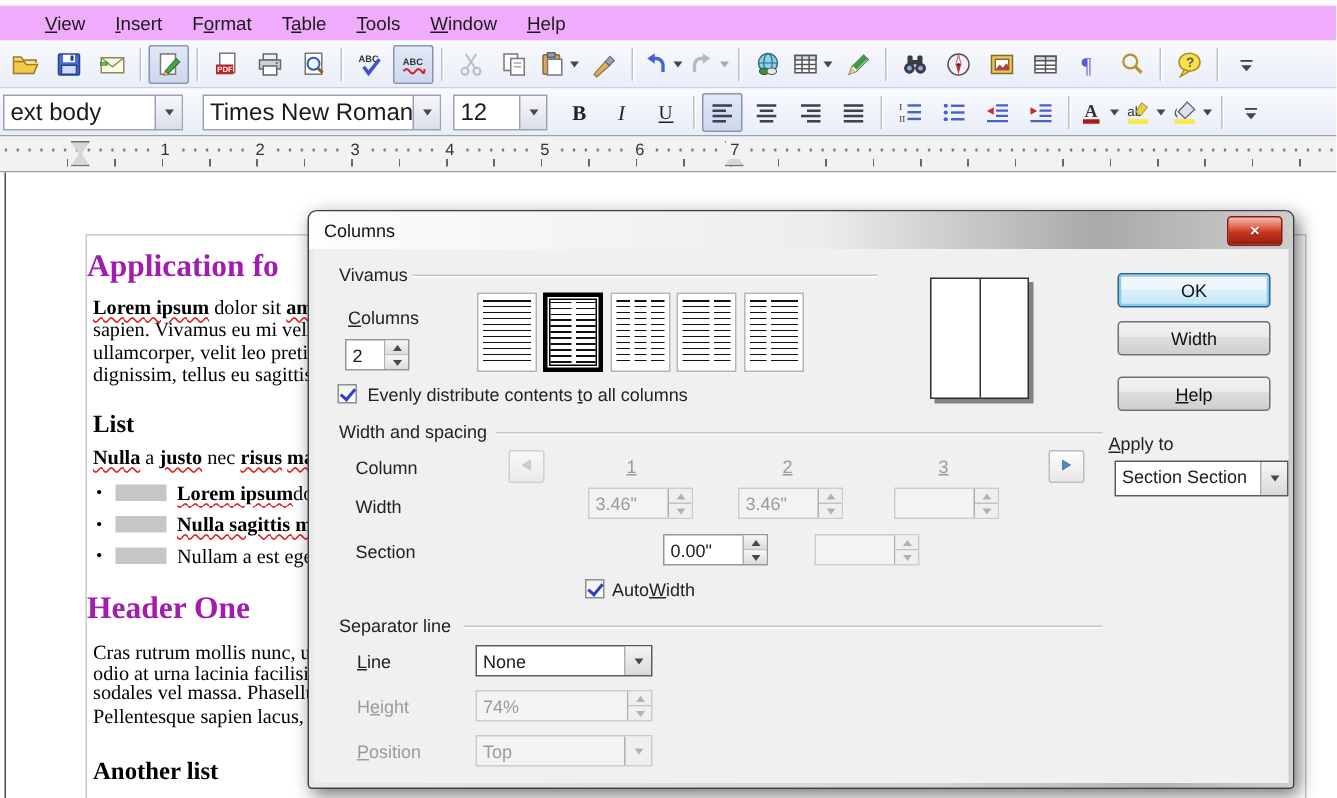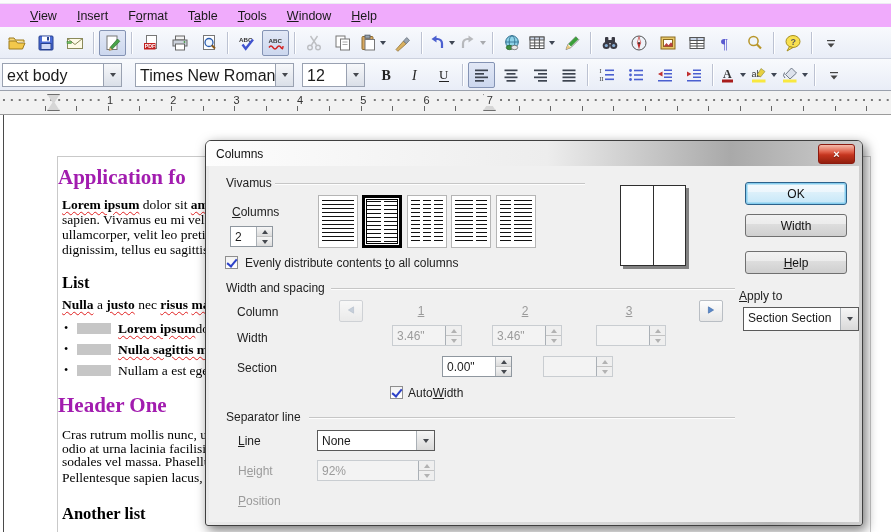--- a/index.html
+++ b/index.html
@@ -759,32 +759,38 @@
       <span class="dlabel" style="left:29px;top:268px"><u>L</u>ine</span>
       <div class="dcombo" style="left:108px;top:264px;width:118px;border-color:#5a5a5a">
         <span class="cval2">None</span>
         <span class="cbtn2">
             <i class="dn"></i>
           </span>
       </div>
 
       <span class="dlabel dis" style="left:29px;top:298px">H<u>e</u>ight</span>
       <div class="spin dis" style="left:108px;top:294px;width:118px">
-        <span class="sval">92%</span>
+        <span class="sval">74%</span>
         <span class="sbtns">
             <span class="sbtn first">
               <i class="up"></i>
             </span>
             <span class="sbtn">
               <i class="dn"></i>
             </span>
           </span>
       </div>
 
       <span class="dlabel dis" style="left:29px;top:328px"><u>P</u>osition</span>
+      <div class="dcombo dis" style="left:108px;top:324px;width:118px">
+        <span class="cval2">Top</span>
+        <span class="cbtn2">
+            <i class="dn"></i>
+          </span>
+      </div>
 
       <div class="btn default" style="top:16px">
           <span>OK</span>
         </div>
       <div class="btn" style="top:48px">
           <span>Width</span>
         </div>
       <div class="btn" style="top:85px">
           <span><u>H</u>elp</span>
         </div>

